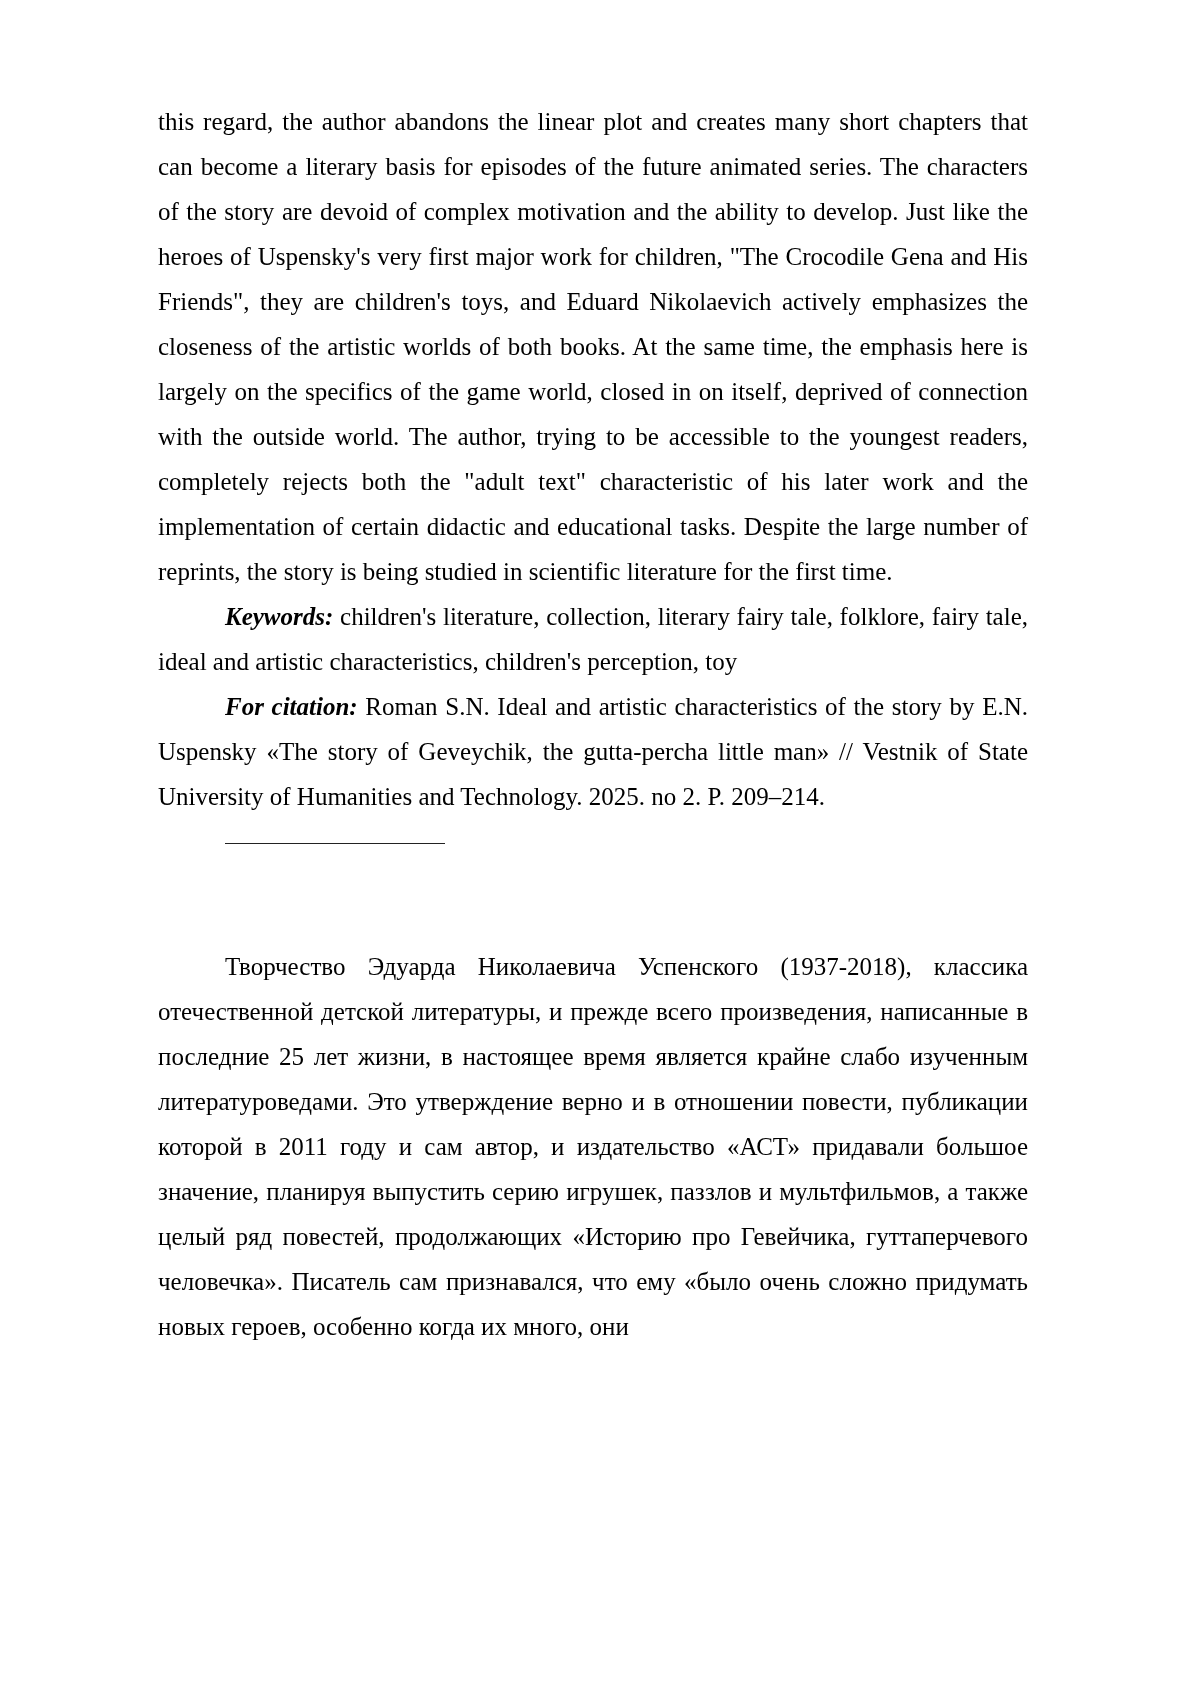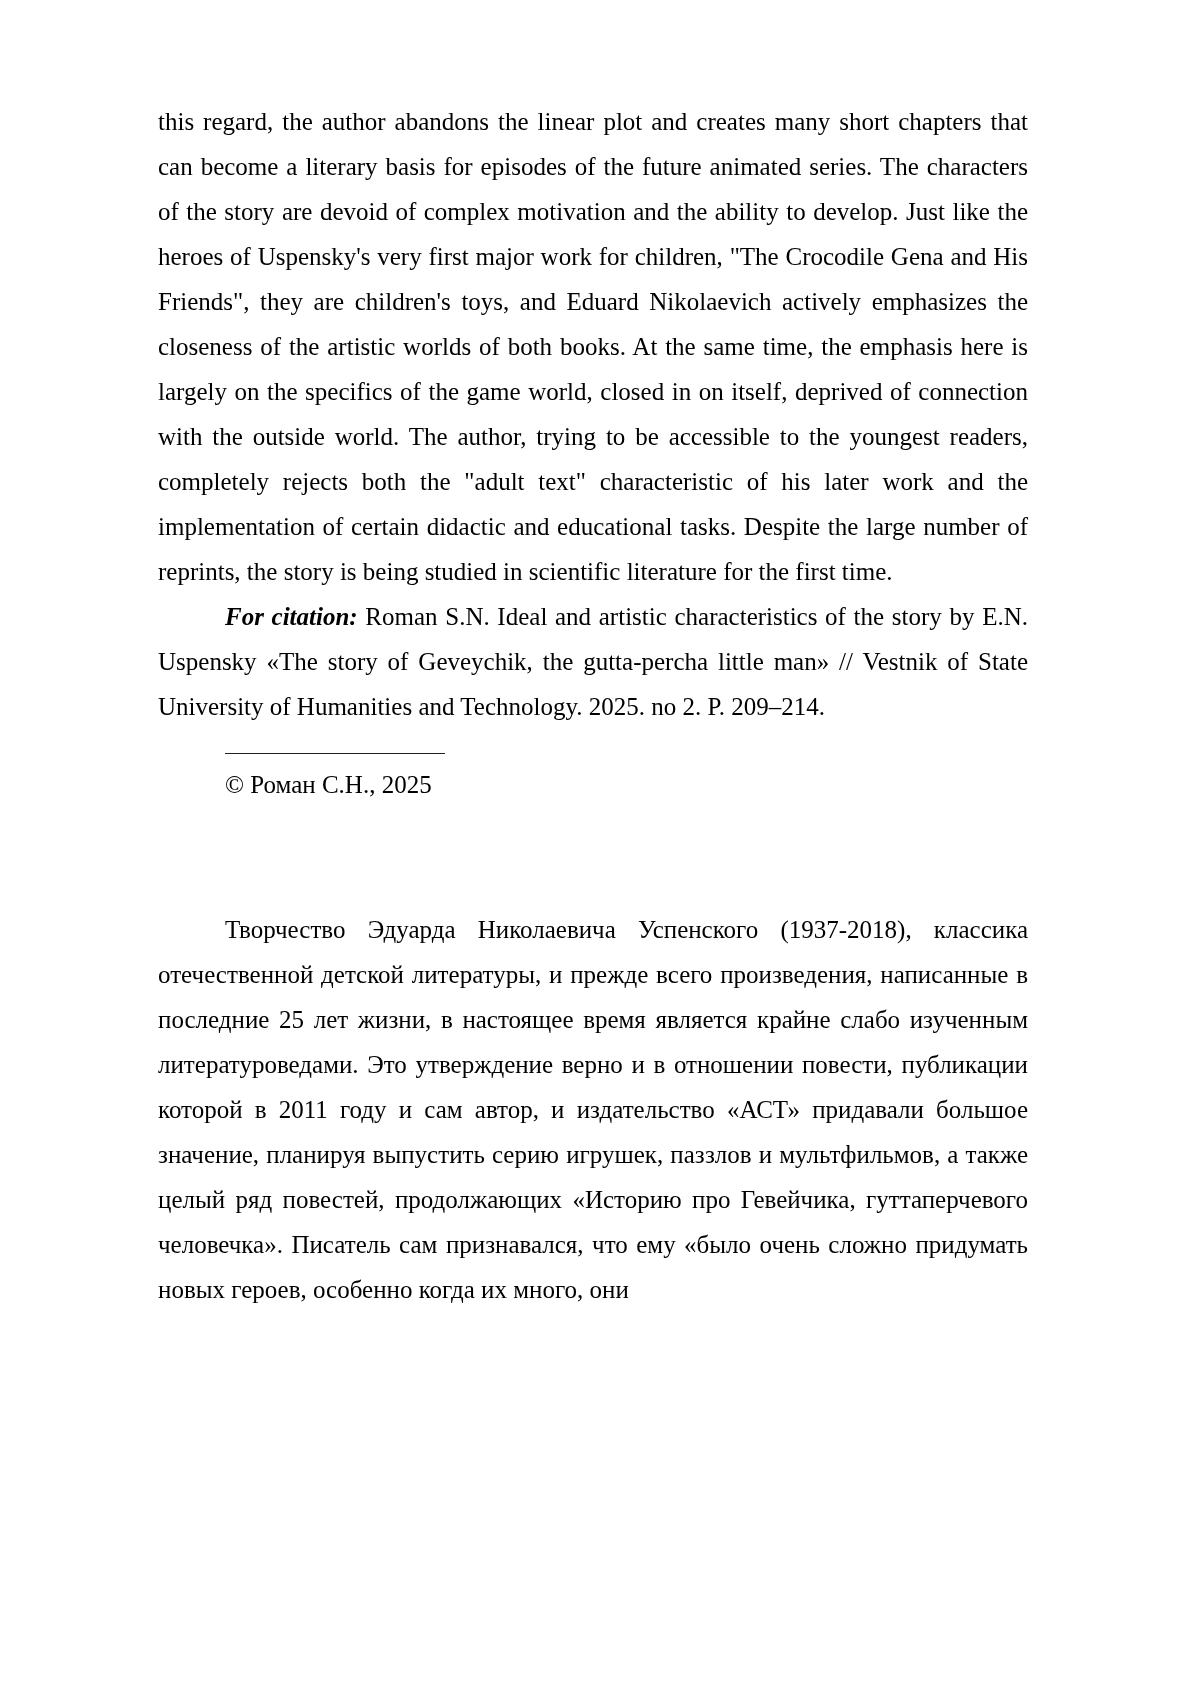--- a/index.html
+++ b/index.html
@@ -16,22 +16,22 @@
   .rule { margin: 24px 0 0 67px; width: 220px; border-top: 1.5px solid #222; height: 0; }
   .copyright { margin: 8px 0 0 67px; text-align: left; }
   .gap { height: 100px; }
 </style>
 </head>
 <body>
 
 <div class="page">
   <p>this regard, the author abandons the linear plot and creates many short chapters that can become a literary basis for episodes of the future animated series. The characters of the story are devoid of complex motivation and the ability to develop. Just like the heroes of Uspensky's very first major work for children, "The Crocodile Gena and His Friends", they are children's toys, and Eduard Nikolaevich actively emphasizes the closeness of the artistic worlds of both books. At the same time, the emphasis here is largely on the specifics of the game world, closed in on itself, deprived of connection with the outside world. The author, trying to be accessible to the youngest readers, completely rejects both the "adult text" characteristic of his later work and the implementation of certain didactic and educational tasks. Despite the large number of reprints, the story is being studied in scientific literature for the first time.</p>
 
+  <p class="indent"><span class="label">Keywords:</span><span> children's literature, collection, literary fairy tale, folklore, fairy tale, ideal and artistic characteristics, children's perception, toy</span></p>
 
   <p class="indent"><span class="label">For citation:</span><span> Roman S.N. Ideal and artistic characteristics of the story by E.N. Uspensky «The story of Geveychik, the gutta-percha little man» // Vestnik of State University of Humanities and Technology. 2025. no 2. P. 209–214.</span></p>
 
   <div class="rule"></div>
-  <p class="copyright">© Роман С.Н., 2025</p>
 
   <div class="gap"></div>
 
   <p class="indent">Творчество Эдуарда Николаевича Успенского (1937-2018), классика отечественной детской литературы, и прежде всего произведения, написанные в последние 25 лет жизни, в настоящее время является крайне слабо изученным литературоведами. Это утверждение верно и в отношении повести, публикации которой в 2011 году и сам автор, и издательство «АСТ» придавали большое значение, планируя выпустить серию игрушек, паззлов и мультфильмов, а также целый ряд повестей, продолжающих «Историю про Гевейчика, гуттаперчевого человечка». Писатель сам признавался, что ему «было очень сложно придумать новых героев, особенно когда их много, они</p>
 </div>
 
 </body></html>

